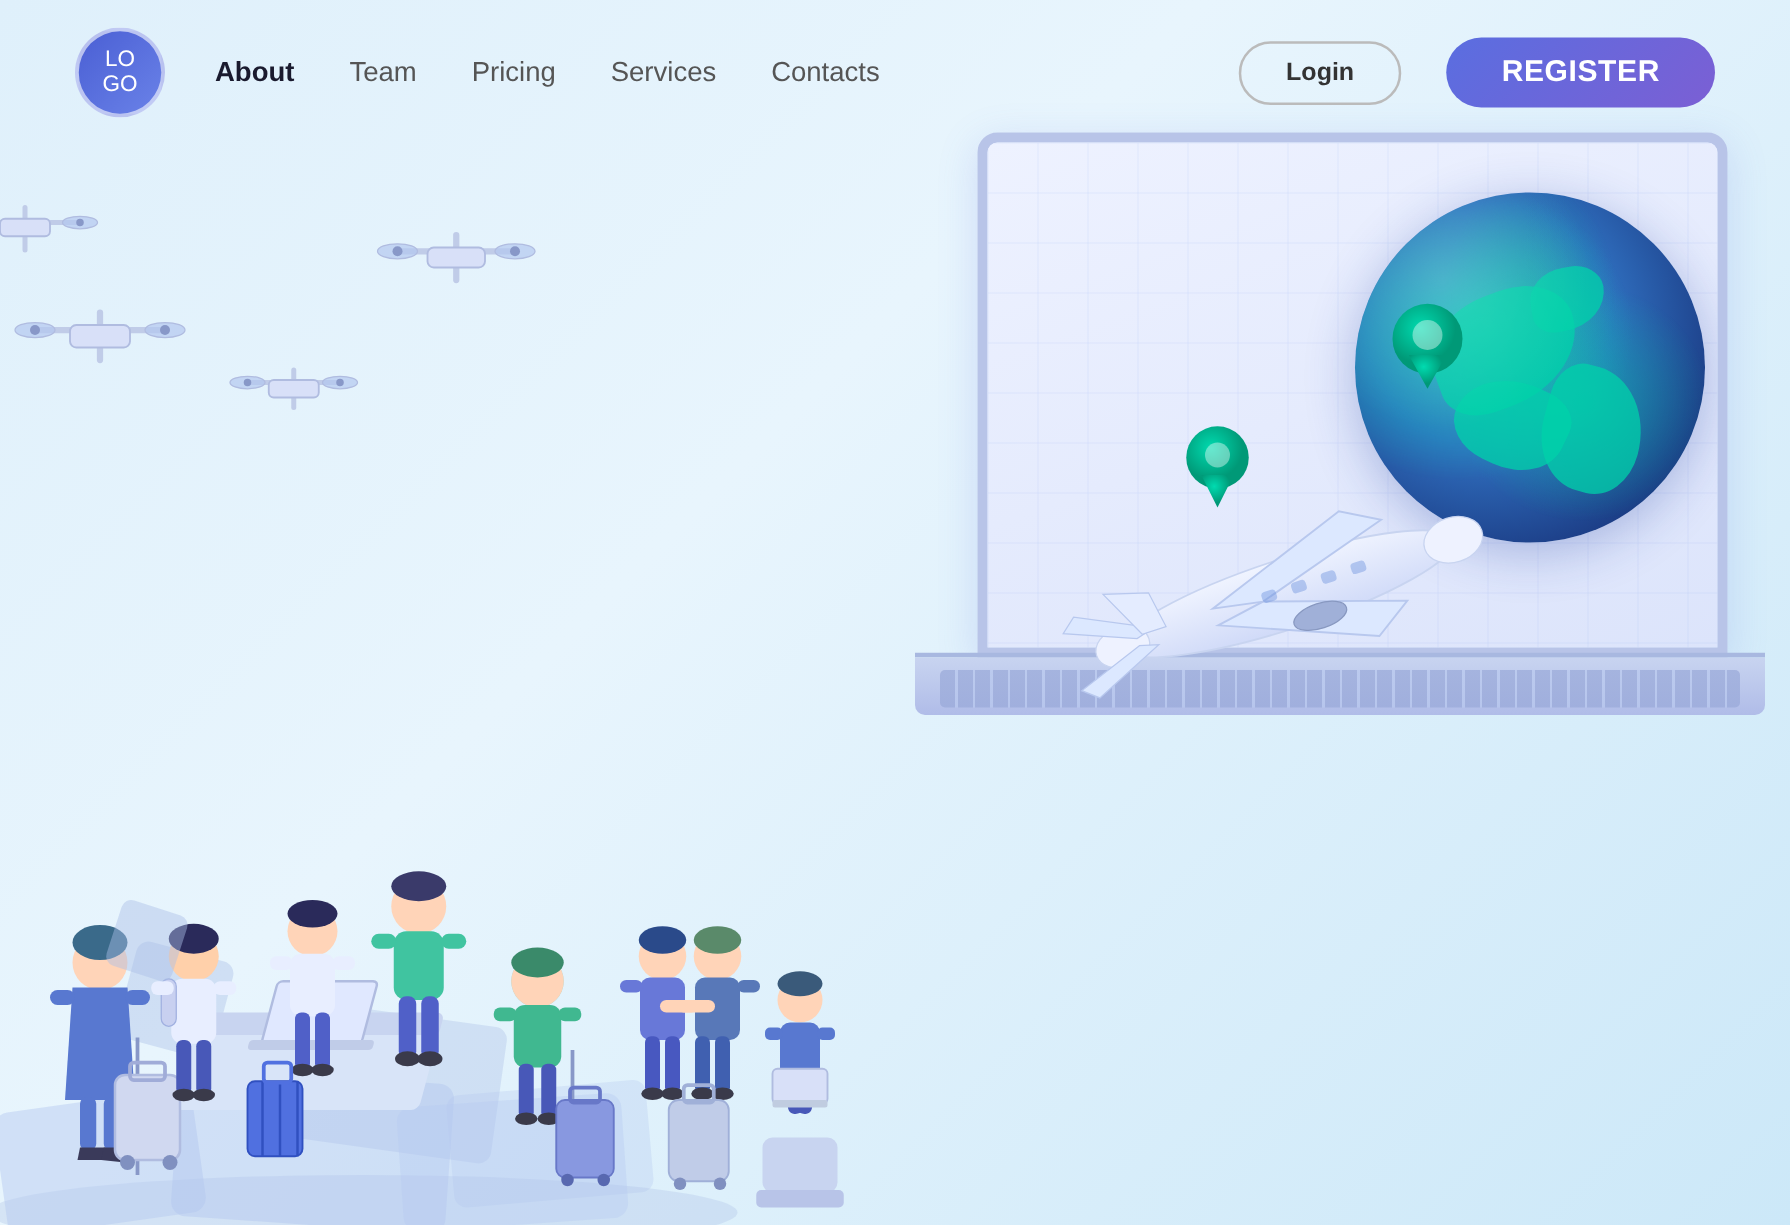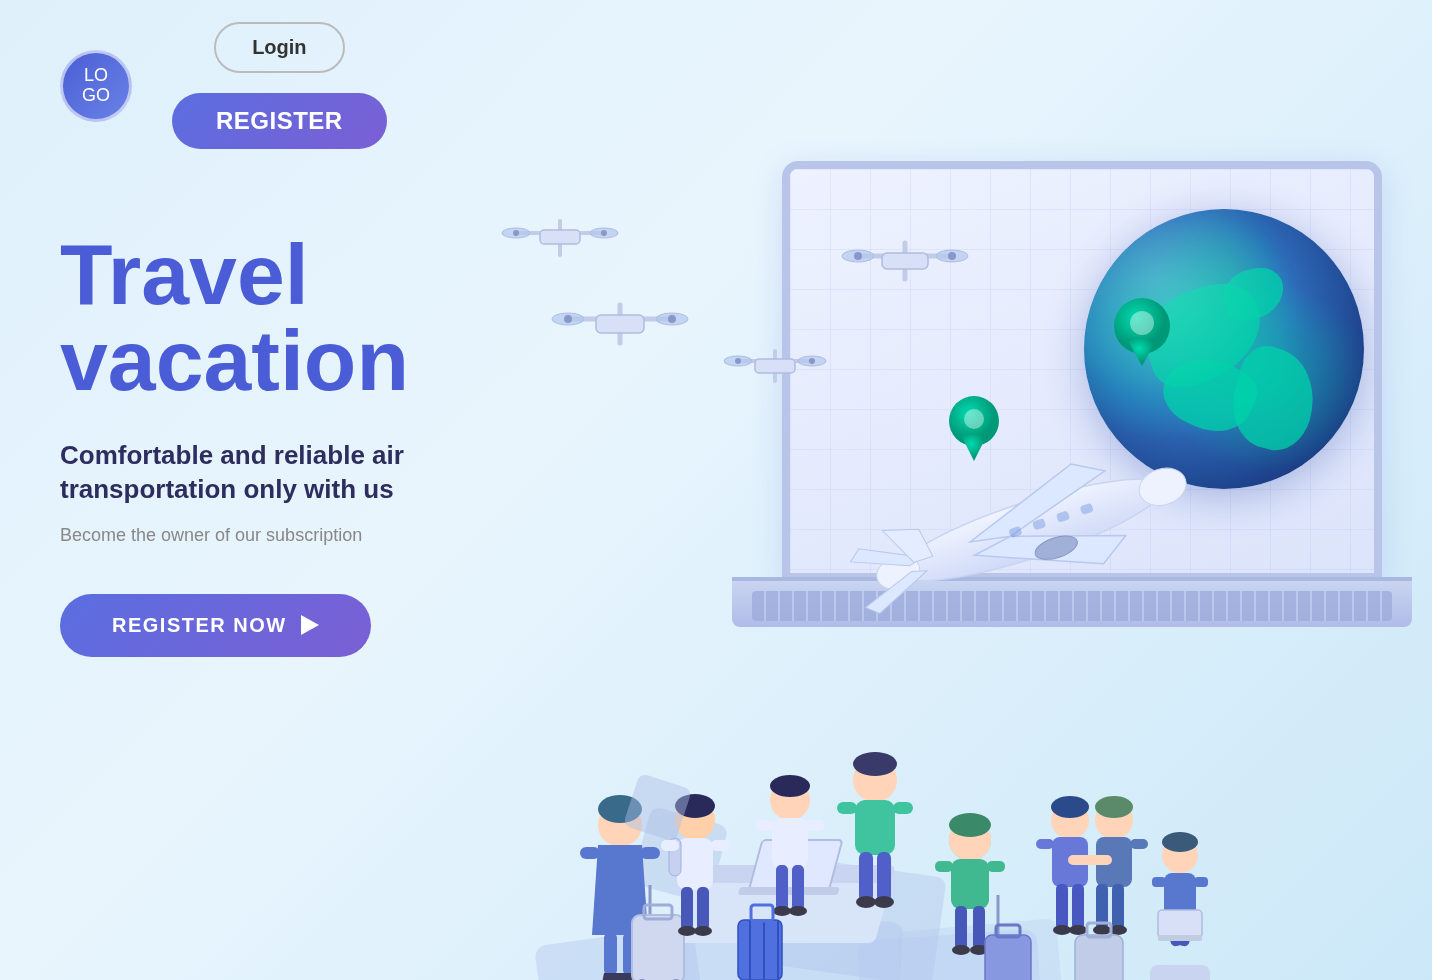--- a/index.html
+++ b/index.html
@@ -51,22 +51,21 @@
       font-weight: 400;
       cursor: pointer;
     }
     .nav-link.active {
       font-weight: 800;
       color: #1a1a2e;
     }
     .nav-actions {
       display: flex;
       align-items: center;
-      gap: 20px;
-      flex-direction: column;
+      gap: 36px;
     }
     .btn-login {
       border: 2px solid #bbb;
       border-radius: 30px;
       padding: 12px 36px;
       font-size: 20px;
       font-weight: 600;
       color: #333;
       background: transparent;
       cursor: pointer;
@@ -289,36 +288,34 @@
       transform: rotate(-5deg);
     }
   </style>
 </head>
 <body>
 
 <nav>
   <div class="logo-box">
     <div class="logo-text">LO<br>GO</div>
   </div>
+  <div class="nav-links">
+    <a class="nav-link active">About</a>
+    <a class="nav-link">Team</a>
+    <a class="nav-link">Pricing</a>
+    <a class="nav-link">Services</a>
+    <a class="nav-link">Contacts</a>
+  </div>
   <div class="nav-actions">
     <button class="btn-login">Login</button>
     <button class="btn-register">REGISTER</button>
   </div>
 </nav>
 
 <section class="hero">
-  <div class="hero-left">
-    <h1 class="hero-title">Travel vacation</h1>
-    <p class="hero-subtitle">Comfortable and reliable air transportation only with us</p>
-    <p class="hero-desc">Become the owner of our subscription</p>
-    <button class="btn-register-now">
-      <span>REGISTER NOW</span>
-      <span class="btn-arrow"></span>
-    </button>
-  </div>
 
   <div class="hero-illustration">
 
     <div class="deco-shape-1"></div>
     <div class="deco-shape-2"></div>
     <div class="deco-shape-3"></div>
 
     <div class="laptop">
       <div class="laptop-screen">
         <div class="laptop-screen-inner">

